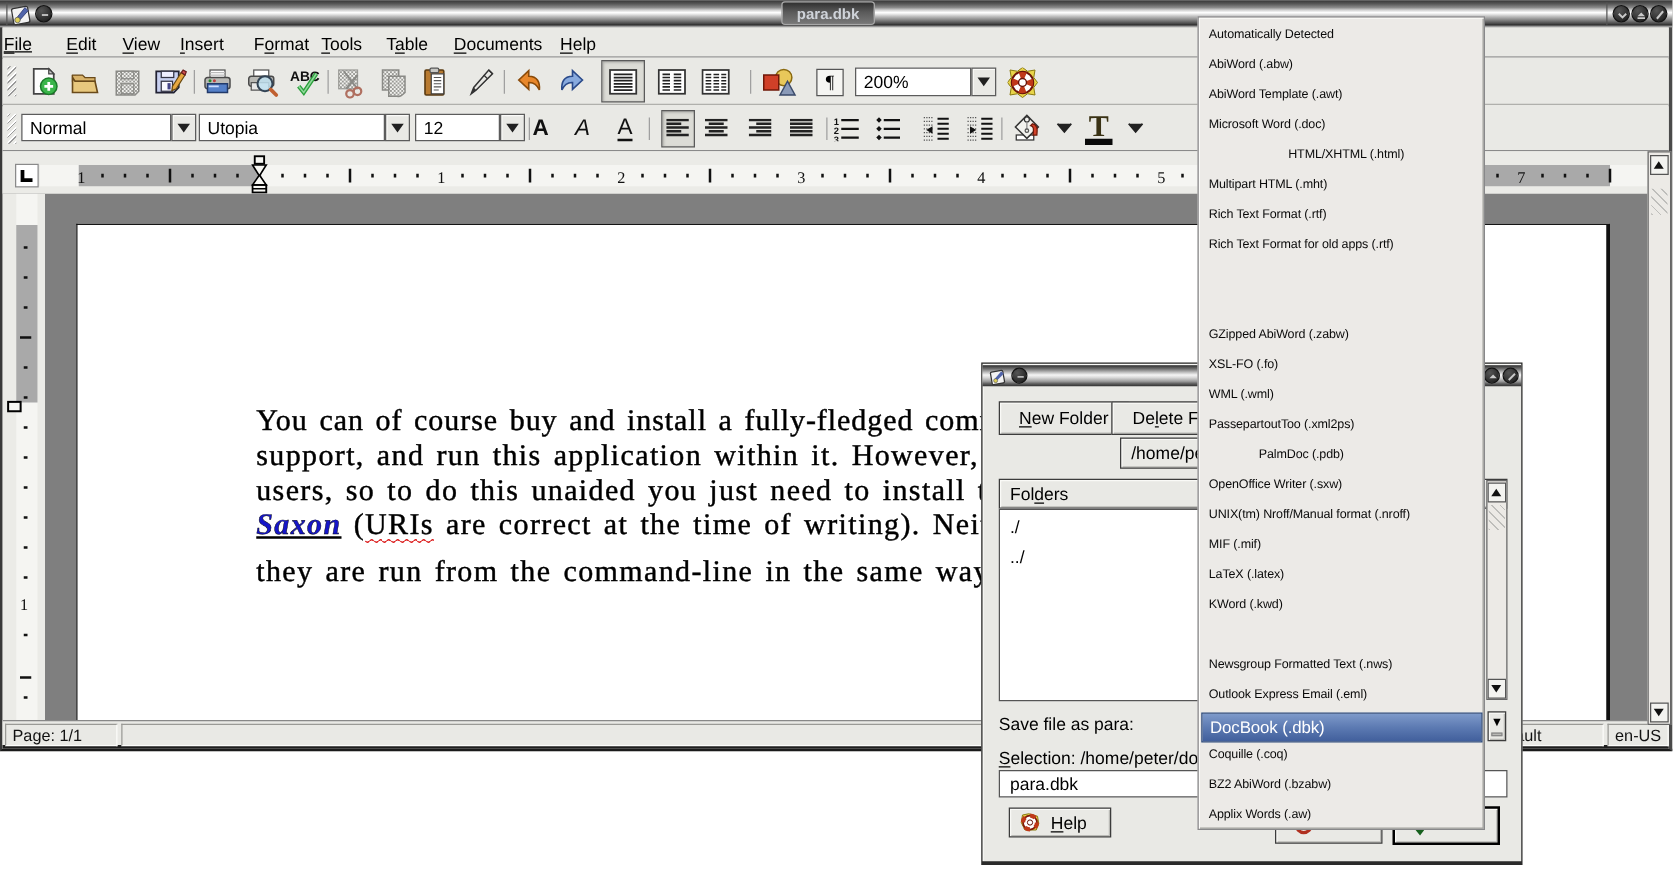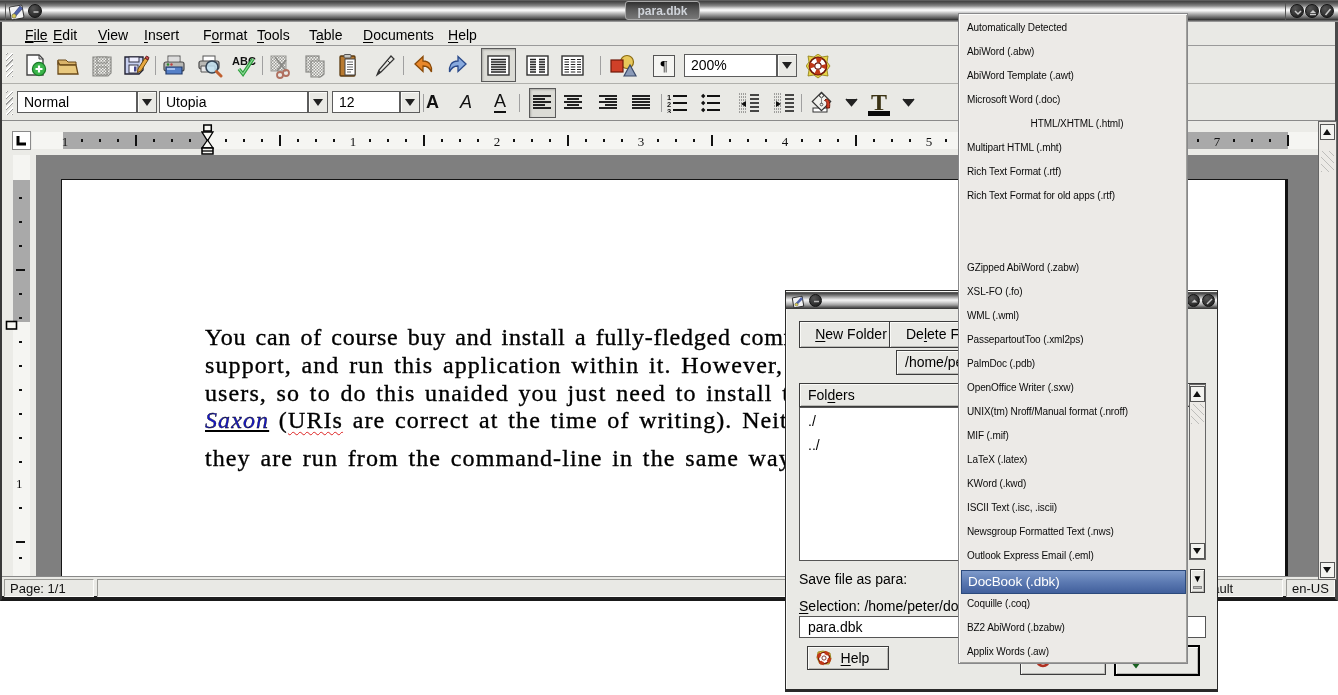--- a/index.html
+++ b/index.html
@@ -114,21 +114,21 @@
           <path d="M4 9.5 H10" stroke="#c9c9c9" stroke-width="1.4"></path>
         </svg>
       </div>
     <div class="circbtn" style="left:1320px;">
         <svg width="14" height="14">
           <path d="M4.5 10 L9.5 4" stroke="#c9c9c9" stroke-width="1.6"></path>
         </svg>
       </div>
   </div>
   <div id="menubar">
-    <span style="left:23px;text-decoration:underline;"><u>F</u>ile</span>
+    <span style="left:1px;text-decoration:underline;"><u>F</u>ile</span>
     <span style="left:51px;"><u>E</u>dit</span>
     <span style="left:96px;"><u>V</u>iew</span>
     <span style="left:142px;"><u>I</u>nsert</span>
     <span style="left:201px;">F<u>o</u>rmat</span>
     <span style="left:255px;"><u>T</u>ools</span>
     <span style="left:307px;">T<u>a</u>ble</span>
     <span style="left:361px;"><u>D</u>ocuments</span>
     <span style="left:446px;"><u>H</u>elp</span>
   </div>
 
@@ -445,21 +445,21 @@
           <div class="vnum" style="top: 321px;">1</div>
         </div>
       <svg style="position:absolute; left:3px; top:165px;" width="14" height="11">
           <rect x="1.5" y="1.5" width="10" height="7.5" fill="#f8f8f4" stroke="#000" stroke-width="1.6"></rect>
         </svg>
     </div>
     <div id="page"></div>
     <div class="dl" style="top:169.2px; letter-spacing:0.75px;">You can of course buy and install a fully-fledged commercial XML editor with XSLT</div>
     <div class="dl" style="top:196.9px;">support, and run this application within it. However, this is beyond most ordinary</div>
     <div class="dl" style="top:224.6px;">users, so to do this unaided you just need to install two programs, Xalan and</div>
-    <div class="dl" style="top:252.3px;"><span style="color:#1616c8; font-style:italic; text-decoration:underline;">Saxon</span> (<span style="text-decoration:underline wavy #d22; text-decoration-thickness:1px; text-underline-offset:3px;">URIs</span> are correct at the time of writing). Neither of these programs have</div>
+    <div class="dl" style="top:252.3px;"><span style="color:#1616c8; font-style:italic; text-decoration:underline;font-weight:bold;">Saxon</span> (<span style="text-decoration:underline wavy #d22; text-decoration-thickness:1px; text-underline-offset:3px;">URIs</span> are correct at the time of writing). Neither of these programs have</div>
     <div class="dl" style="top:289.6px;">they are run from the command-line in the same way. Both of them are written</div>
   </div>
 
   <div id="statusbar">
     <div class="scell" style="left:2px; width:90px;">Page: 1/1</div>
     <div class="scell" style="left:95px; width:1086px;"></div>
     <div class="scell" style="left:1184px; width:97px;">Default</div>
     <div class="scell" style="left:1284px; width:49px; text-align:center;">en-US</div>
   </div>
 
@@ -538,26 +538,25 @@
     <div class="ditem" style="top: 28px;">AbiWord (.abw)</div>
     <div class="ditem" style="top: 76px;">Microsoft Word (.doc)</div>
     <div class="ditem" style="top: 100px; text-align: center;">HTML/XHTML (.html)</div>
     <div class="ditem" style="top: 124px;">Multipart HTML (.mht)</div>
     <div class="ditem" style="top: 148px;">Rich Text Format (.rtf)</div>
     <div class="ditem" style="top: 172px;">Rich Text Format for old apps (.rtf)</div>
     <div class="ditem" style="top: 244px;">GZipped AbiWord (.zabw)</div>
     <div class="ditem" style="top: 268px;">XSL-FO (.fo)</div>
     <div class="ditem" style="top: 292px;">WML (.wml)</div>
     <div class="ditem" style="top: 316px;">PassepartoutToo (.xml2ps)</div>
-    <div class="ditem" style="top: 340px;">PalmDoc (.pdb)</div>
+    <div class="ditem" style="top: 340px; margin-left: 40px;">PalmDoc (.pdb)</div>
     <div class="ditem" style="top: 364px;">OpenOffice Writer (.sxw)</div>
     <div class="ditem" style="top: 388px;">UNIX(tm) Nroff/Manual format (.nroff)</div>
     <div class="ditem" style="top: 412px;">MIF (.mif)</div>
     <div class="ditem" style="top: 436px;">LaTeX (.latex)</div>
     <div class="ditem" style="top: 460px;">KWord (.kwd)</div>
-    <div class="ditem" style="top: 484px;">ISCII Text (.isc, .iscii)</div>
     <div class="ditem" style="top: 508px;">Newsgroup Formatted Text (.nws)</div>
     <div class="ditem" style="top: 532px;">Outlook Express Email (.eml)</div>
     <div id="dsel" style="top: 556px;">DocBook (.dbk)</div>
     <div class="ditem" style="top: 580px;">Coquille (.coq)</div>
     <div class="ditem" style="top: 604px;">BZ2 AbiWord (.bzabw)</div>
     <div class="ditem" style="top: 628px;">Applix Words (.aw)</div>
   </div>
 
 </body></html>

